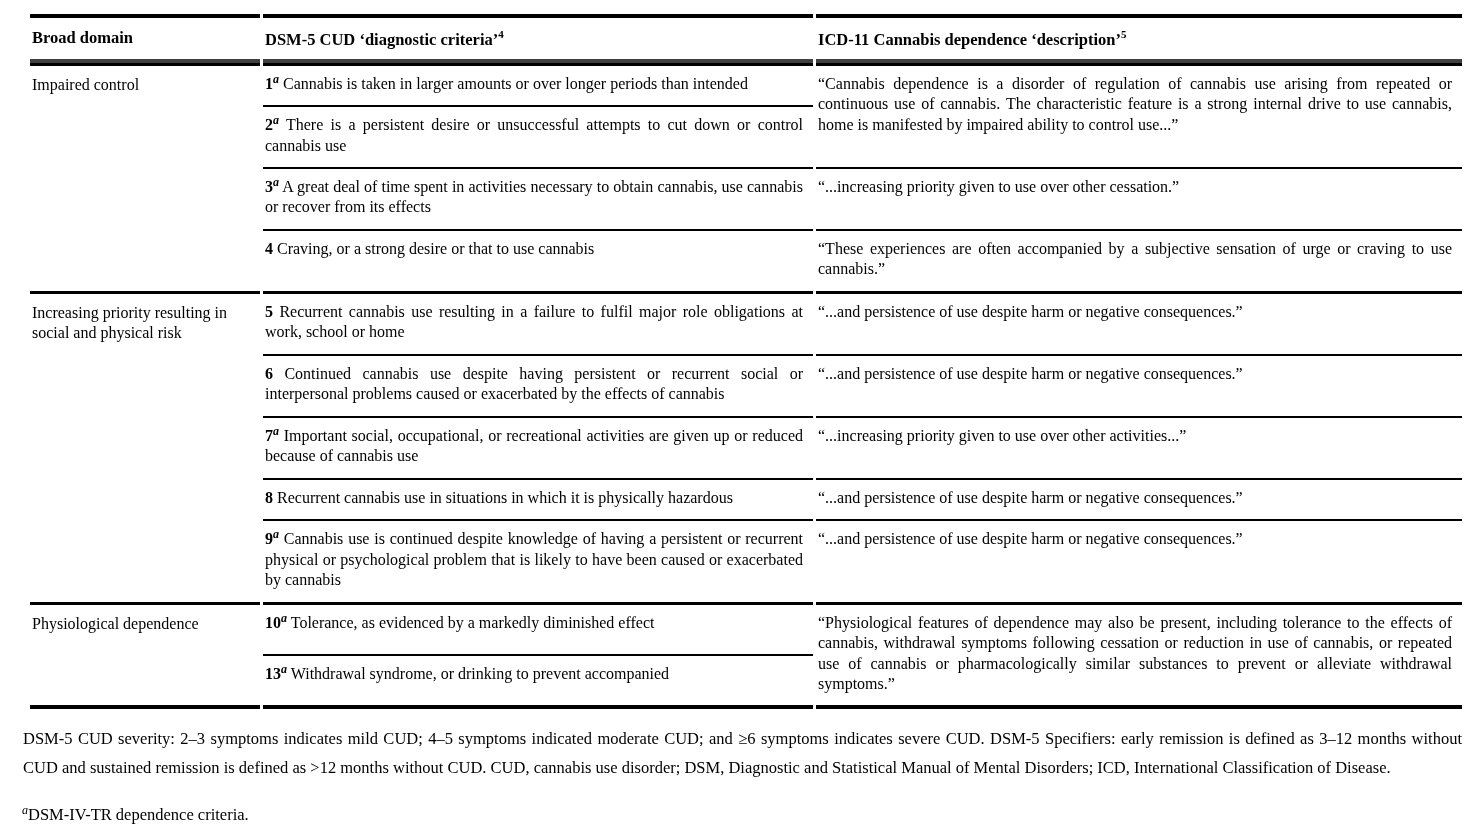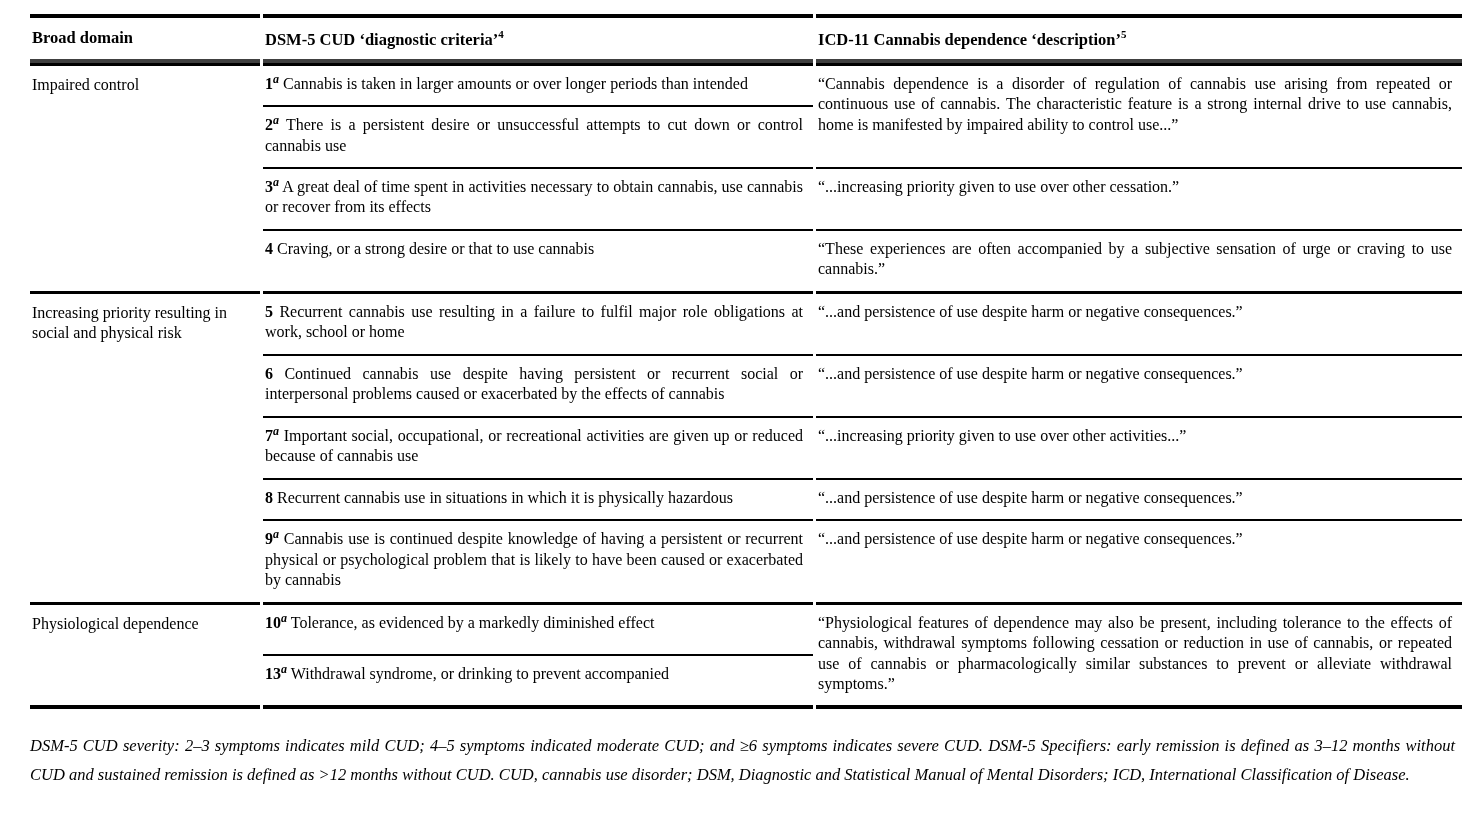--- a/index.html
+++ b/index.html
@@ -47,25 +47,24 @@
   .bb { border-bottom: 4px solid #000; } 
   b.num { font-weight: bold; }
   sup.crit-sup {
     font-style: italic;
     font-weight: bold;
     font-size: 12px;
     line-height: 0;
   }
   .footnotes { width: 1441px; padding-top: 15px; }
   .fn-main {
-    margin: 8px;
+    margin: 1px;
     font-size: 16.5px;
     line-height: 1.74;
     text-align: justify;
-    font-style: italic;
   }
   .fn-a {
     margin: 22px 0 0 0;
     font-size: 16.5px;
   }
   .fn-a sup.fn-marker {
     font-style: italic;
     font-size: 12px;
     line-height: 0;
   }
@@ -134,15 +133,16 @@
         <td class="icd g bb" rowspan="2">“Physiological features of dependence may also be present, including tolerance to the effects of cannabis, withdrawal symptoms following cessation or reduction in use of cannabis, or repeated use of cannabis or pharmacologically similar substances to prevent or alleviate withdrawal symptoms.”</td>
       </tr>
       <tr>
         <td class="dsm rt bb"><b class="num">13</b><sup class="crit-sup">a</sup> <span>Withdrawal syndrome, or drinking to prevent accompanied</span></td>
       </tr>
     </tbody>
   </table>
 
   <div class="footnotes">
     <p class="fn-main">DSM-5 CUD severity: 2–3 symptoms indicates mild CUD; 4–5 symptoms indicated moderate CUD; and ≥6 symptoms indicates severe CUD. DSM-5 Specifiers: early remission is defined as 3–12 months without CUD and sustained remission is defined as &gt;12 months without CUD. CUD, cannabis use disorder; DSM, Diagnostic and Statistical Manual of Mental Disorders; ICD, International Classification of Disease.</p>
+    <p class="fn-a"><sup class="fn-marker">a</sup><span>DSM-IV-TR dependence criteria.</span></p>
   </div>
 
 </div>
 
 </body></html>

